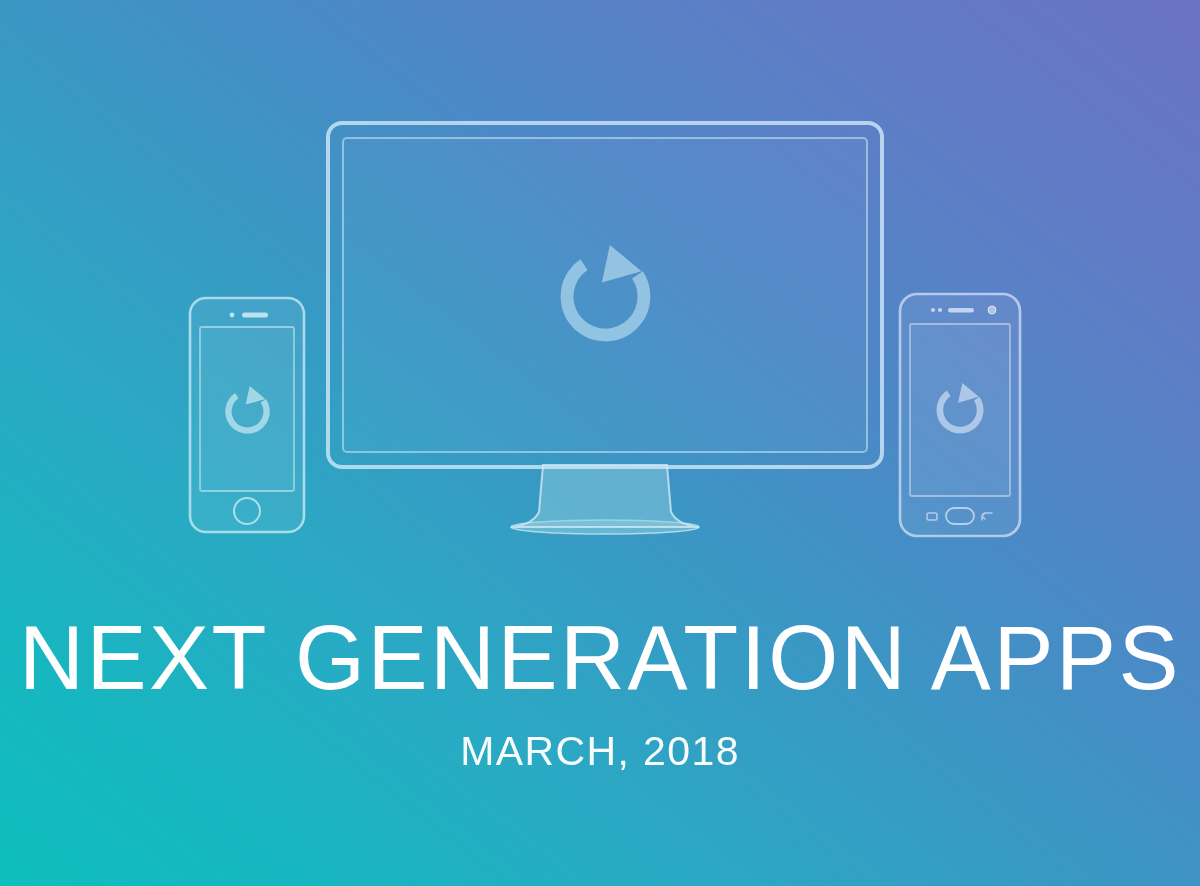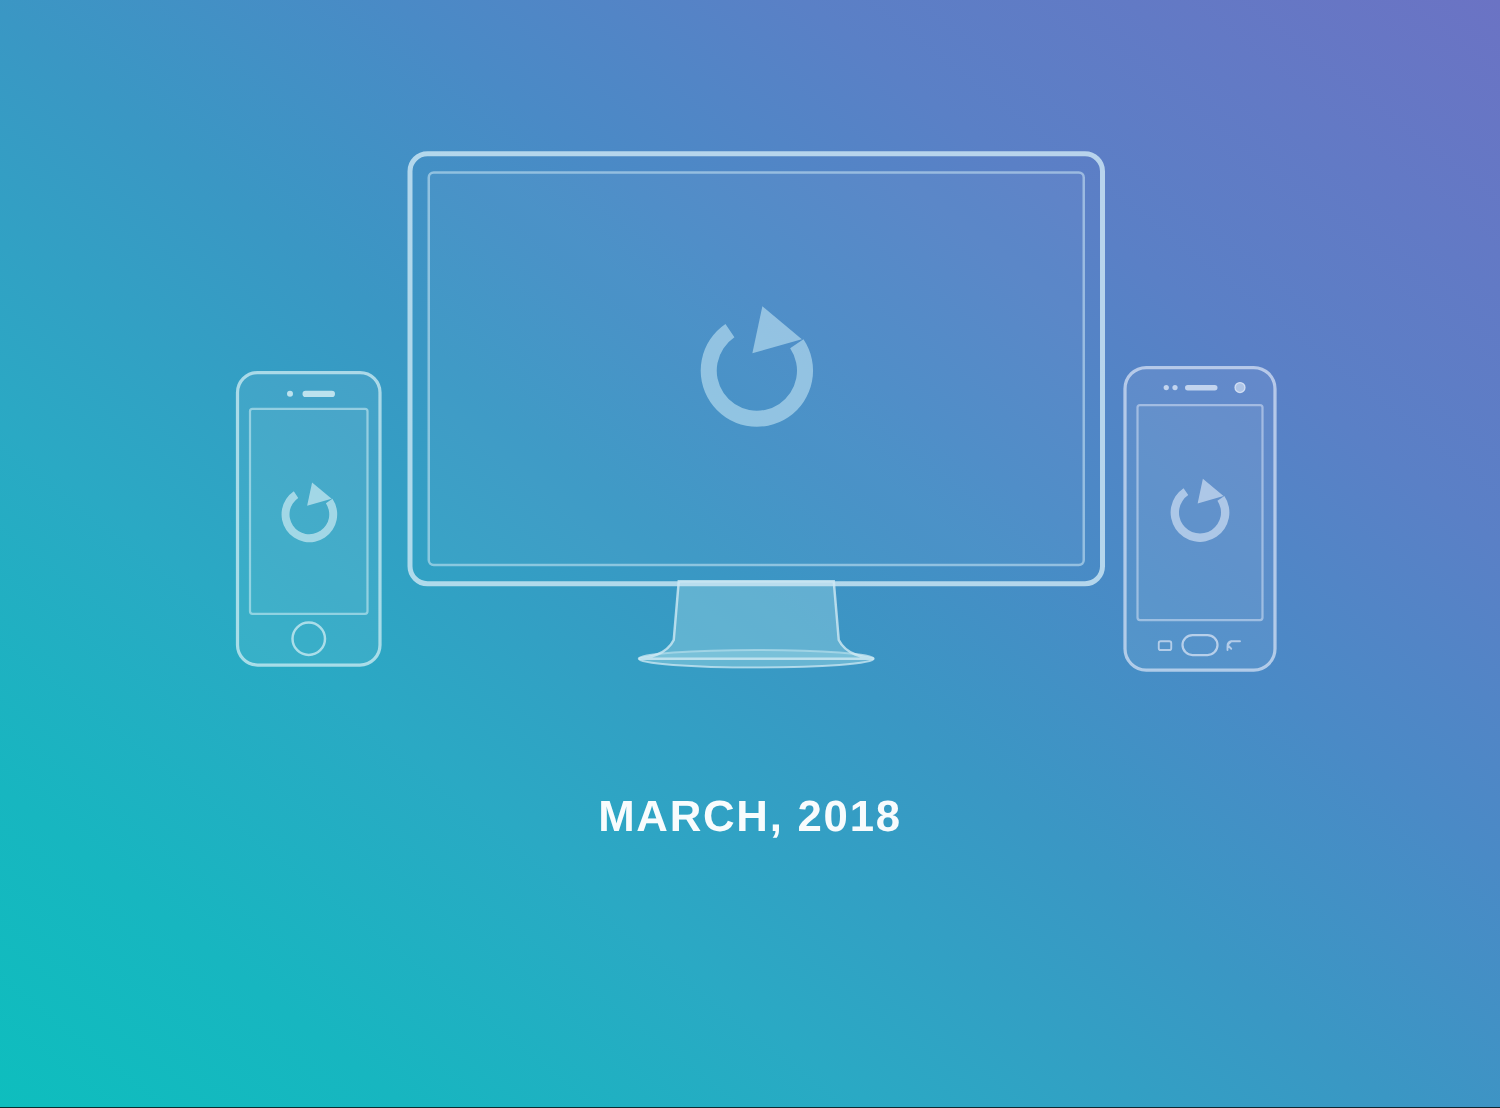--- a/index.html
+++ b/index.html
@@ -54,22 +54,22 @@
     color: #ffffff;
     font-size: 90px;
     line-height: 1.04;
     font-weight: 300;
     letter-spacing: 2.5px;
     white-space: nowrap;
     margin: 0;
   }
   #subtitle {
     color: #ffffff;
-    font-size: 35px;
-    font-weight: 700;
+    font-size: 41px;
+    font-weight: 400;
     letter-spacing: 1.4px;
     margin: 22px 0 0 0;
     white-space: nowrap;
     opacity: 0.97;
   }
 </style>
 </head>
 <body>
 
 <div id="stage">
@@ -146,16 +146,17 @@
 
         <rect x="48" y="216" width="28" height="16" rx="8" ry="8" fill="none" stroke="#DCE6F7" stroke-opacity="0.72" stroke-width="1.8"></rect>
 
         <path d="M94,221 L88,221 Q84,221 84,225 L84,228 M84,224 L87,221 M84,224 L87,227" fill="none" stroke="#DCE6F7" stroke-opacity="0.70" stroke-width="1.5" stroke-linecap="round" stroke-linejoin="round"></path>
       </svg>
     </div>
 
   </div>
 
   <div id="caption">
+    <h1 id="title">NEXT GENERATION APPS</h1>
     <div id="subtitle">MARCH, 2018</div>
   </div>
 
 </div>
 
 </body></html>

